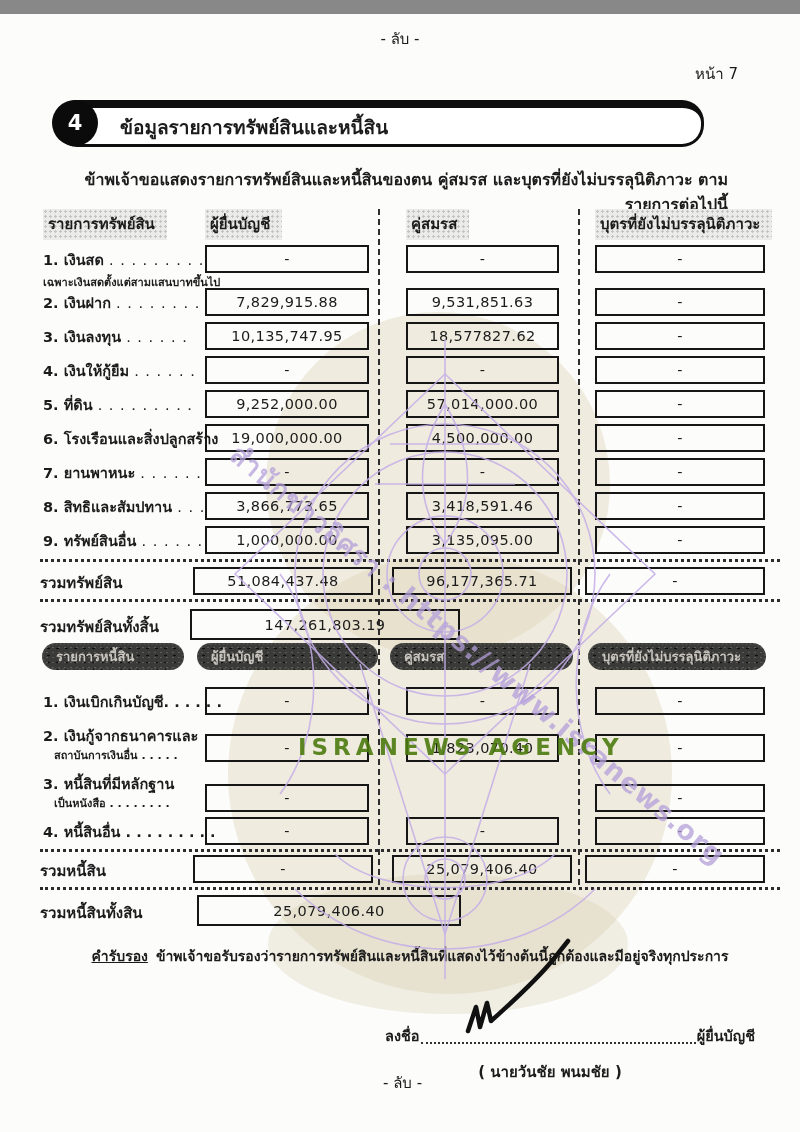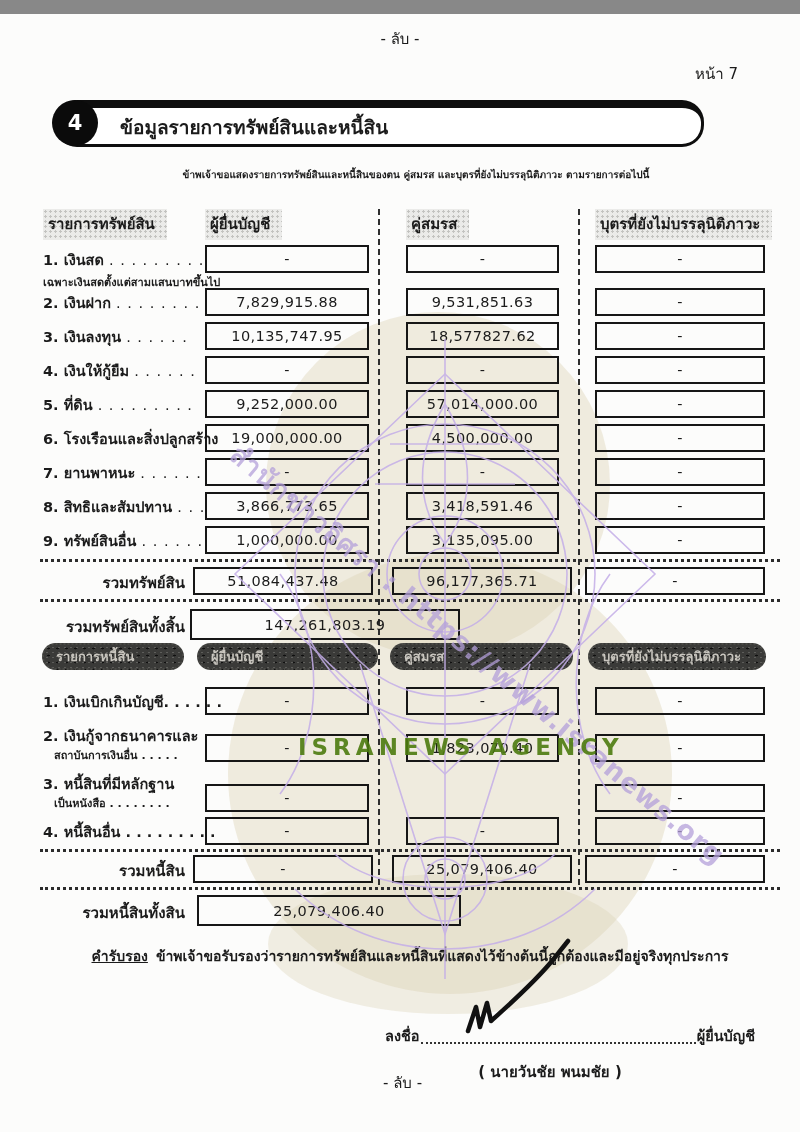--- a/index.html
+++ b/index.html
@@ -27,21 +27,21 @@
   .banner-circle {
     position:absolute; left:-6px; top:-8px; width:46px; height:46px;
     background:#0b0b0b; border-radius:50%;
     color:#fff; font-size:21px; font-weight:bold;
     display:flex; align-items:center; justify-content:center;
   }
   .banner-title {
     position:absolute; left:62px; top:4px;
     font-size:19px; font-weight:bold; white-space:nowrap;
   }
-  .intro { position:absolute; top:153px; left:76px; width:680px; text-align:center; font-size:10px; font-weight:600; }
+  .intro { position:absolute; top:153px; left:48px; width:680px; text-align:right; font-size:16px; font-weight:600; }
 
   
   .table-area { position:absolute; left:40px; top:195px; width:740px; height:716px; }
   .vsep { position:absolute; top:0; height:676px; width:0; border-left:2px dashed #2e2e2e; }
   .vsep.v1 { left:338px; } .vsep.v2 { left:538px; }
   .hdash { position:absolute; left:0; width:740px; height:0; border-top:3px dotted #2c2c2c; }
 
   .row { position:absolute; left:0; width:740px; }
   .lbl { position:absolute; left:3px; top:3px; font-size:14.5px; white-space:nowrap; font-weight:600; }
   .lbl .dots { font-weight:normal; letter-spacing:1px; }
@@ -55,21 +55,21 @@
     font-size:14.5px; letter-spacing:0.4px;
   }
   .vbox.c1 { left:165px; width:160px; }
   .vbox.c2 { left:366px; width:149px; }
   .vbox.c3 { left:555px; width:166px; }
   .vbox.t1 { left:153px; width:176px; }
   .vbox.t2 { left:352px; width:176px; }
   .vbox.t3 { left:545px; width:176px; }
   .vbox.g1 { left:150px; width:266px; height:27px; }
   .vbox.g2 { left:157px; width:260px; height:27px; }
-  .tlbl { position:absolute; left:0; top:4px; width:145px; text-align:right; font-size:15px; font-weight:600; white-space:nowrap; }
+  .tlbl { position:absolute; left:0; top:4px; width:145px; font-size:15px; font-weight:600; white-space:nowrap; }
 
   .colhead {
     position:absolute; top:0; font-weight:bold; font-size:15px; white-space:nowrap;
     padding:3px 12px 4px 5px;
     background-color:#ebebe9;
     background-image:radial-gradient(#c3c3c0 1px, transparent 1.1px);
     background-size:5px 5px;
   }
   .ch0 { left:3px; } .ch1 { left:165px; } .ch2 { left:366px; } .ch3 { left:555px; }
 

